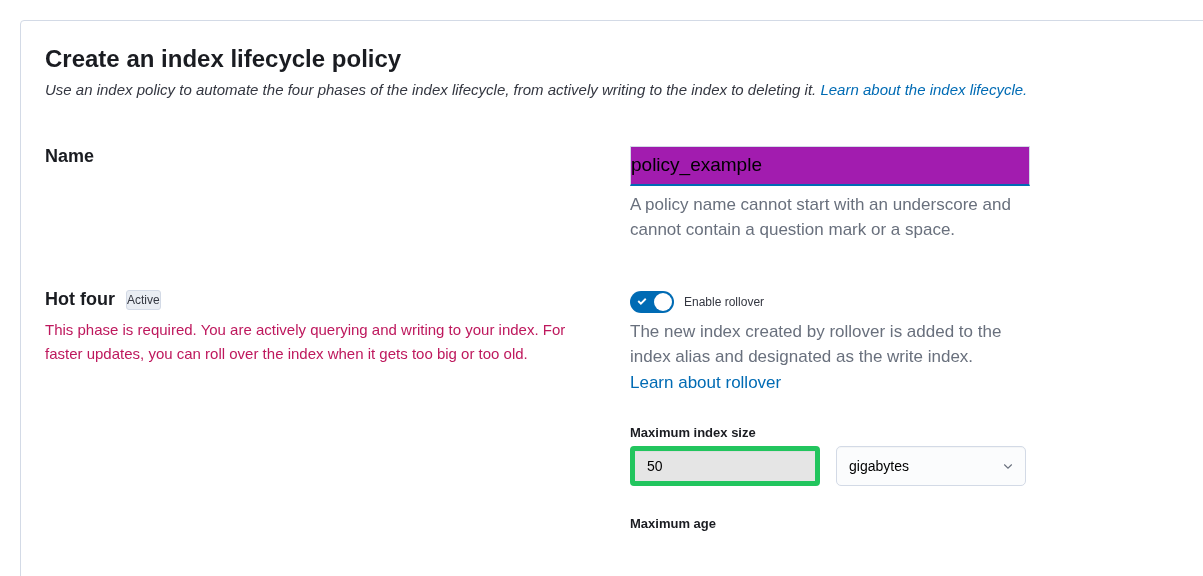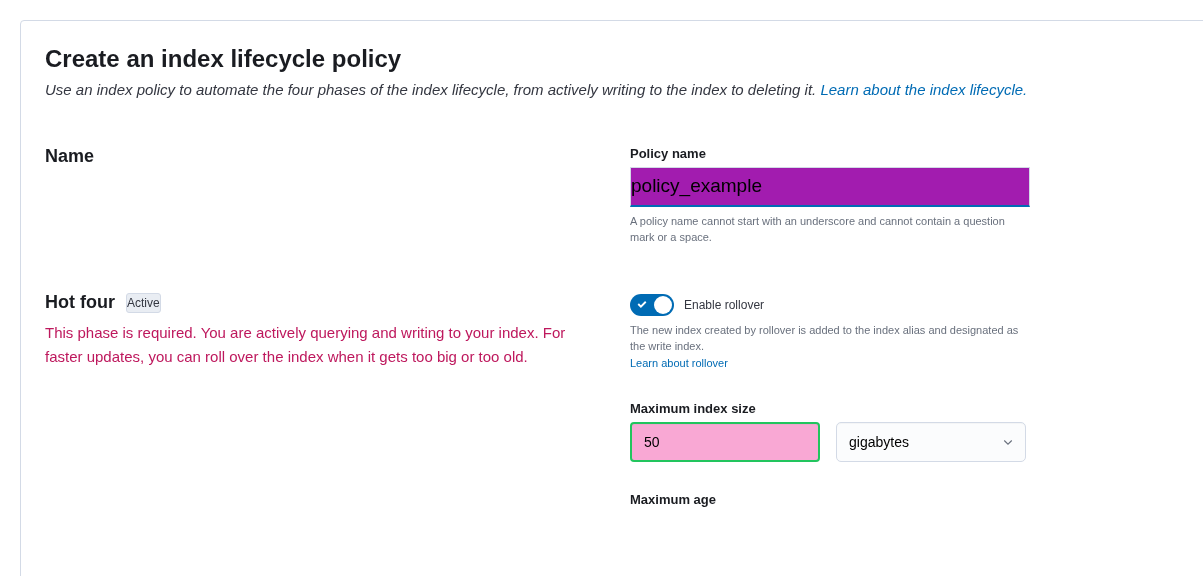--- a/index.html
+++ b/index.html
@@ -68,21 +68,21 @@
       padding: 8px 0;
       font-size: 19px;
       border: 1px solid #d3dae6;
       border-bottom: 2px solid #006bb4;
       background: #a21caf;
       border-radius: 0;
       outline: none;
       box-shadow: 0 1px 1px rgba(0,0,0,0.03) inset;
     }
     .help-text {
-      font-size: 11px;
+      font-size: 17px;
       color: #69707d;
       margin-top: 6px;
       line-height: 1.5;
     }
     .badge {
       display: inline-block;
       background: #e9edf3;
       color: #343741;
       font-size: 12px;
       font-weight: 500;
@@ -144,22 +144,22 @@
     .input-pair {
       display: flex;
       gap: 16px;
       margin-top: 20px;
     }
     .num-input {
       width: 190px;
       height: 40px;
       padding: 8px 12px;
       font-size: 14px;
-      border: 2px solid #22c55e;
-      background: #f9a8d4;
+      border: 5px solid #22c55e;
+      background: #e5e5e5;
       border-radius: 4px;
       outline: none;
       box-shadow: 0 1px 1px rgba(0,0,0,0.03) inset;
     }
     .select-wrap {
       position: relative;
       width: 190px;
     }
     .select-input {
       width: 100%;
@@ -195,21 +195,20 @@
   <h1 class="page-title">Create an index lifecycle policy</h1>
   <p class="page-subtitle">
     <span>Use an index policy to automate the four phases of the index lifecycle, from actively writing to the index to deleting it. </span><a class="link">Learn about the index lifecycle.</a>
   </p>
 
   <div class="row">
     <div class="left-col">
       <h2 class="section-heading">Name</h2>
     </div>
     <div class="right-col">
-      <label class="field-label">Policy name</label>
       <input type="text" class="text-input" value="policy_example" style="">
       <p class="help-text">A policy name cannot start with an underscore and cannot contain a question mark or a space.</p>
     </div>
   </div>
 
   <div class="row rollover-row">
     <div class="left-col">
       <h2 class="section-heading">
         <span>Hot four</span>
         <span class="badge">Active</span>

